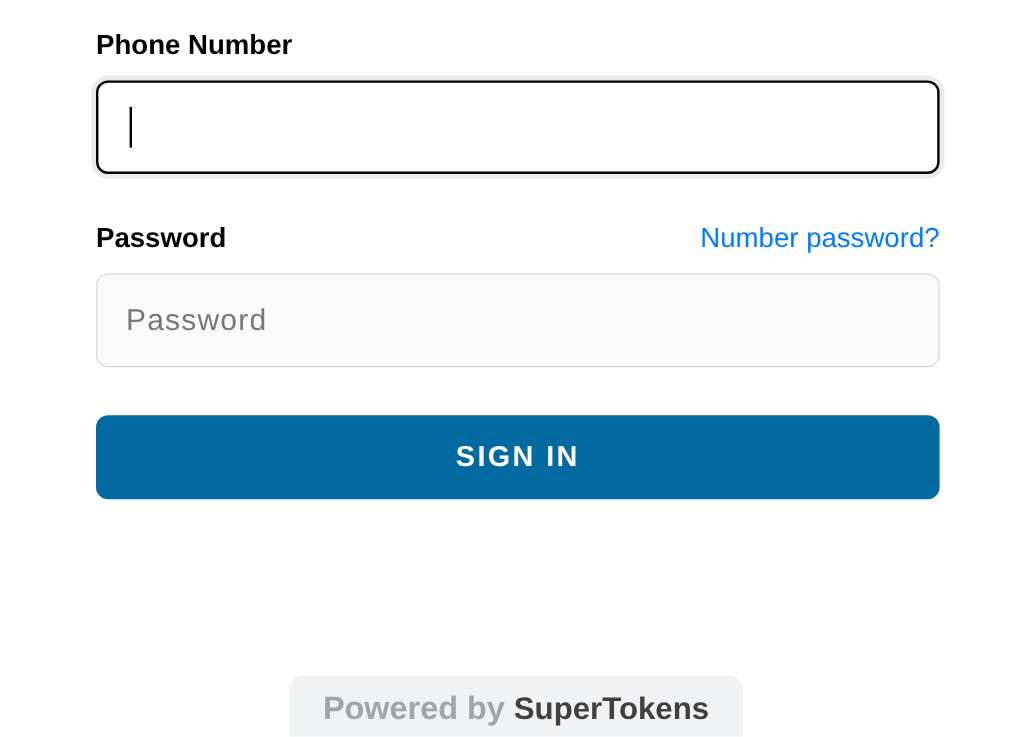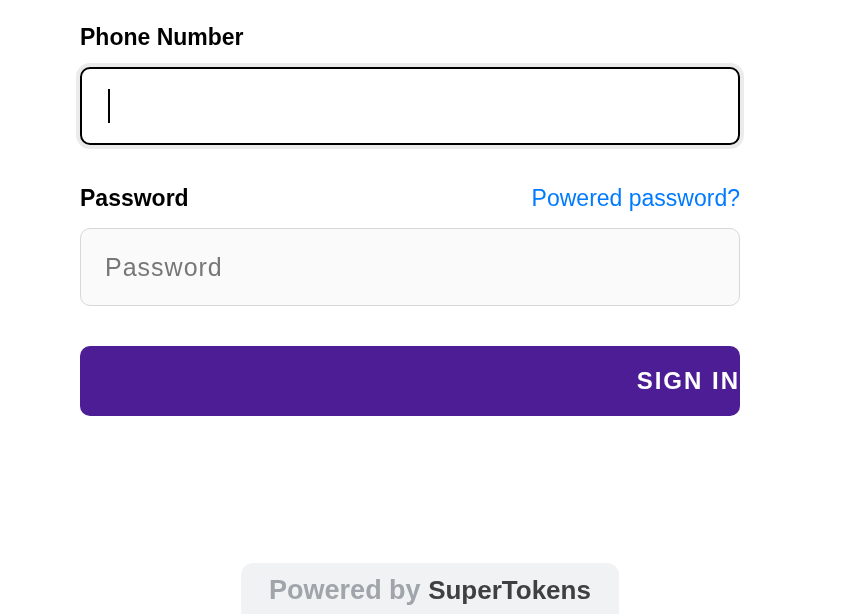--- a/index.html
+++ b/index.html
@@ -12,21 +12,21 @@
       background: #ffffff;
       width: 860px;
       height: 614px;
       overflow: hidden;
     }
     .card {
       width: 860px;
       height: 614px;
       background: #ffffff;
       border-radius: 32px;
-      padding: 24px 120px 0 80px;
+      padding: 24px 77px 0 80px;
       position: relative;
     }
     .form-group {
       margin-bottom: 40px;
     }
     .label-row {
       display: flex;
       justify-content: space-between;
       align-items: baseline;
       margin-bottom: 16px;
@@ -71,30 +71,29 @@
       position: absolute;
       left: 28px;
       top: 22px;
       width: 1.5px;
       height: 34px;
       background: #000000;
     }
     .signin-btn {
       width: 100%;
       height: 70px;
-      background: #4c1d95;
+      background: #0369a1;
       border: none;
       border-radius: 10px;
       color: #ffffff;
       font-size: 24px;
       font-weight: 800;
       letter-spacing: 2px;
       cursor: pointer;
       font-family: inherit;
-      text-align: right;
     }
     .powered-by {
       position: absolute;
       bottom: 0;
       left: 50%;
       transform: translateX(-50%);
       background: #f0f2f4;
       padding: 12px 28px 8px 28px;
       border-radius: 12px 12px 0 0;
       white-space: nowrap;
@@ -121,21 +120,21 @@
     </div>
     <div class="input-wrapper">
       <input type="text" class="text-input focused" placeholder="" style="">
       <div class="cursor"></div>
     </div>
   </div>
 
   <div class="form-group">
     <div class="label-row">
       <label class="field-label">Password</label>
-      <a class="forgot-link">Powered password?</a>
+      <a class="forgot-link">Number password?</a>
     </div>
     <div class="input-wrapper">
       <input type="password" class="text-input" placeholder="Password" style="">
     </div>
   </div>
 
   <button class="signin-btn">SIGN IN</button>
 
   <div class="powered-by">
     <span class="powered-by-text">Powered by </span><span class="powered-by-brand">SuperTokens</span>

